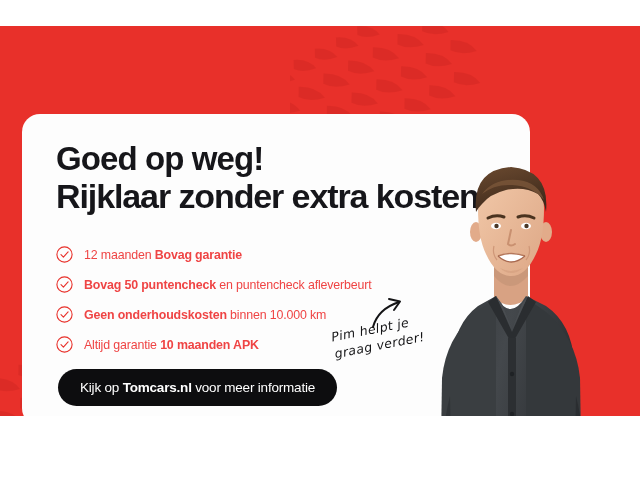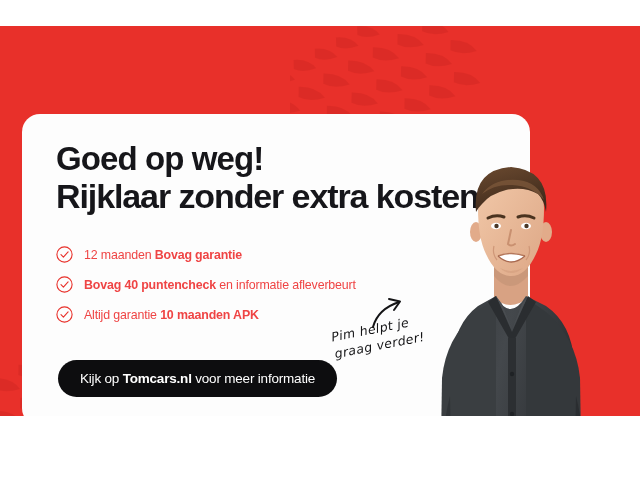--- a/index.html
+++ b/index.html
@@ -102,21 +102,21 @@
     color: #ef4444;
     letter-spacing: -0.15px;
     white-space: nowrap;
   }
   .bullet-text b { font-weight: bold; }
 
   
   .cta {
     position: absolute;
     left: 58px;
-    top: 360px;
+    top: 369px;
     height: 37px;
     padding: 0 22px;
     display: flex;
     align-items: center;
     background: #0d0d0f;
     border-radius: 19px;
     color: #ffffff;
     font-size: 13.5px;
     letter-spacing: -0.2px;
     white-space: nowrap;
@@ -291,23 +291,32 @@
             <span class="bullet-text"><span>12 maanden </span><b>Bovag garantie</b><span></span></span>
           </li>
 
           <li class="bullet">
             <span class="check-icon">
               <svg width="17" height="17" viewBox="0 0 17 17">
                 <circle cx="8.5" cy="8.5" r="7.6" fill="none" stroke="#e8302a" stroke-width="1.1"></circle>
                 <path d="M5 8.7 L7.4 11.1 L12.1 5.9" fill="none" stroke="#e8302a" stroke-width="1.1" stroke-linecap="round" stroke-linejoin="round"></path>
               </svg>
             </span>
-            <span class="bullet-text"><span></span><b>Bovag 40 puntencheck</b><span> en informatie afleverbeurt</span></span>
+            <span class="bullet-text"><span></span><b>Bovag 50 puntencheck</b><span> en puntencheck afleverbeurt</span></span>
           </li>
 
+          <li class="bullet">
+            <span class="check-icon">
+              <svg width="17" height="17" viewBox="0 0 17 17">
+                <circle cx="8.5" cy="8.5" r="7.6" fill="none" stroke="#e8302a" stroke-width="1.1"></circle>
+                <path d="M5 8.7 L7.4 11.1 L12.1 5.9" fill="none" stroke="#e8302a" stroke-width="1.1" stroke-linecap="round" stroke-linejoin="round"></path>
+              </svg>
+            </span>
+            <span class="bullet-text"><span></span><b>Geen onderhoudskosten</b><span> binnen 10.000 km</span></span>
+          </li>
 
           <li class="bullet">
             <span class="check-icon">
               <svg width="17" height="17" viewBox="0 0 17 17">
                 <circle cx="8.5" cy="8.5" r="7.6" fill="none" stroke="#e8302a" stroke-width="1.1"></circle>
                 <path d="M5 8.7 L7.4 11.1 L12.1 5.9" fill="none" stroke="#e8302a" stroke-width="1.1" stroke-linecap="round" stroke-linejoin="round"></path>
               </svg>
             </span>
             <span class="bullet-text"><span>Altijd garantie </span><b>10 maanden APK</b><span></span></span>
           </li>

